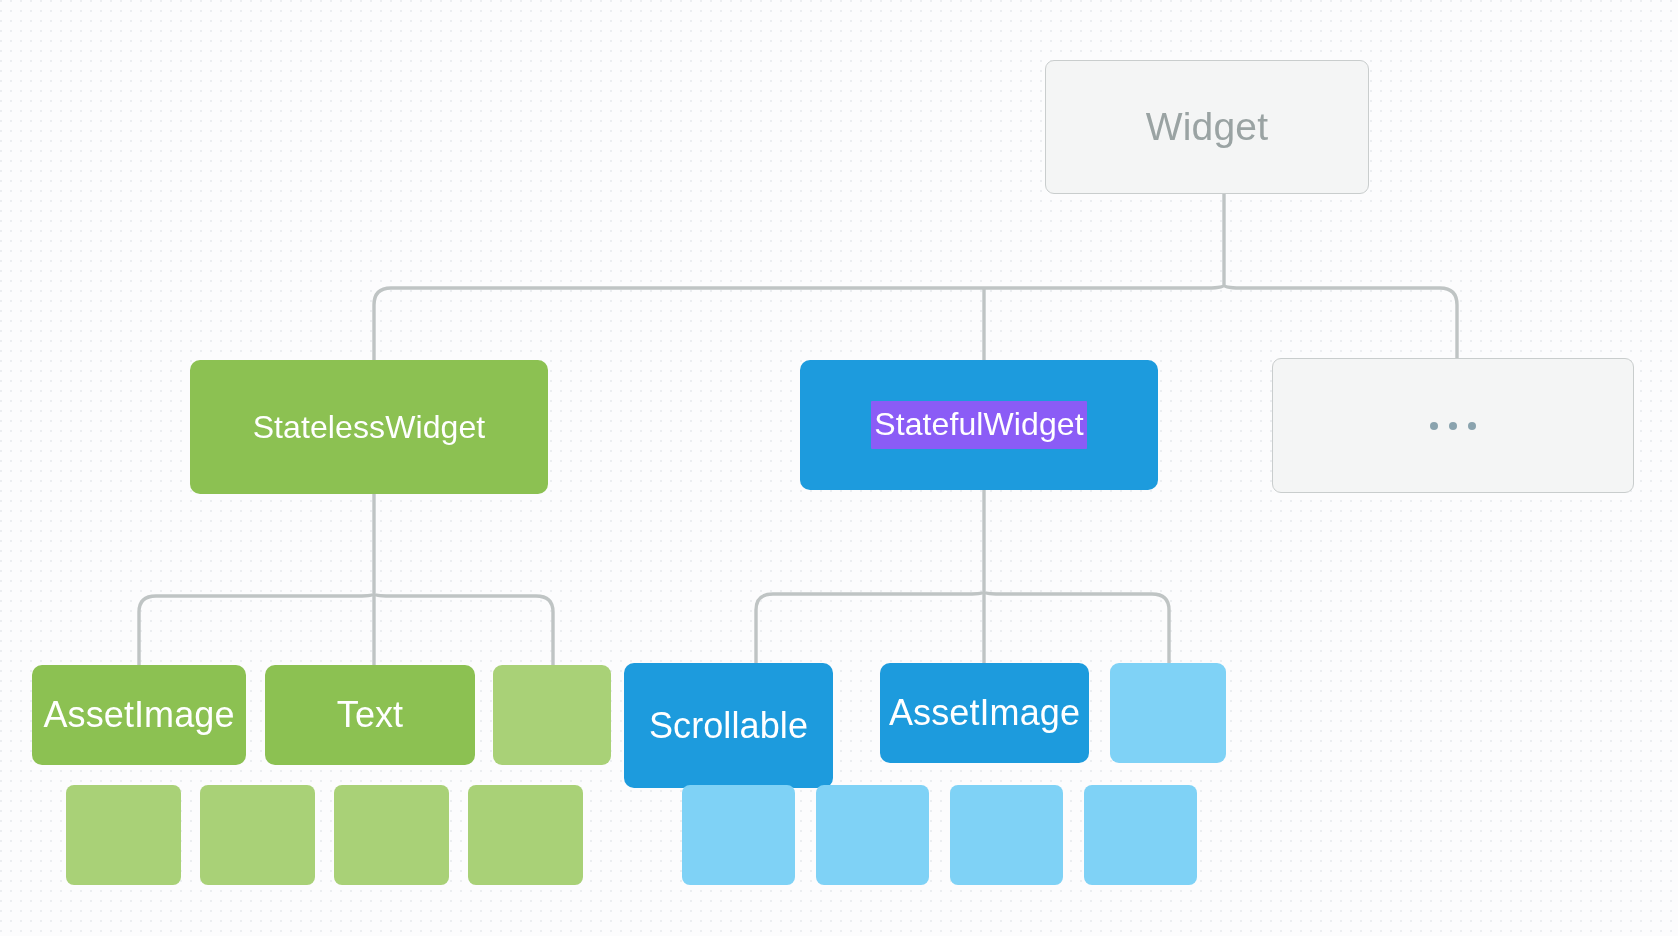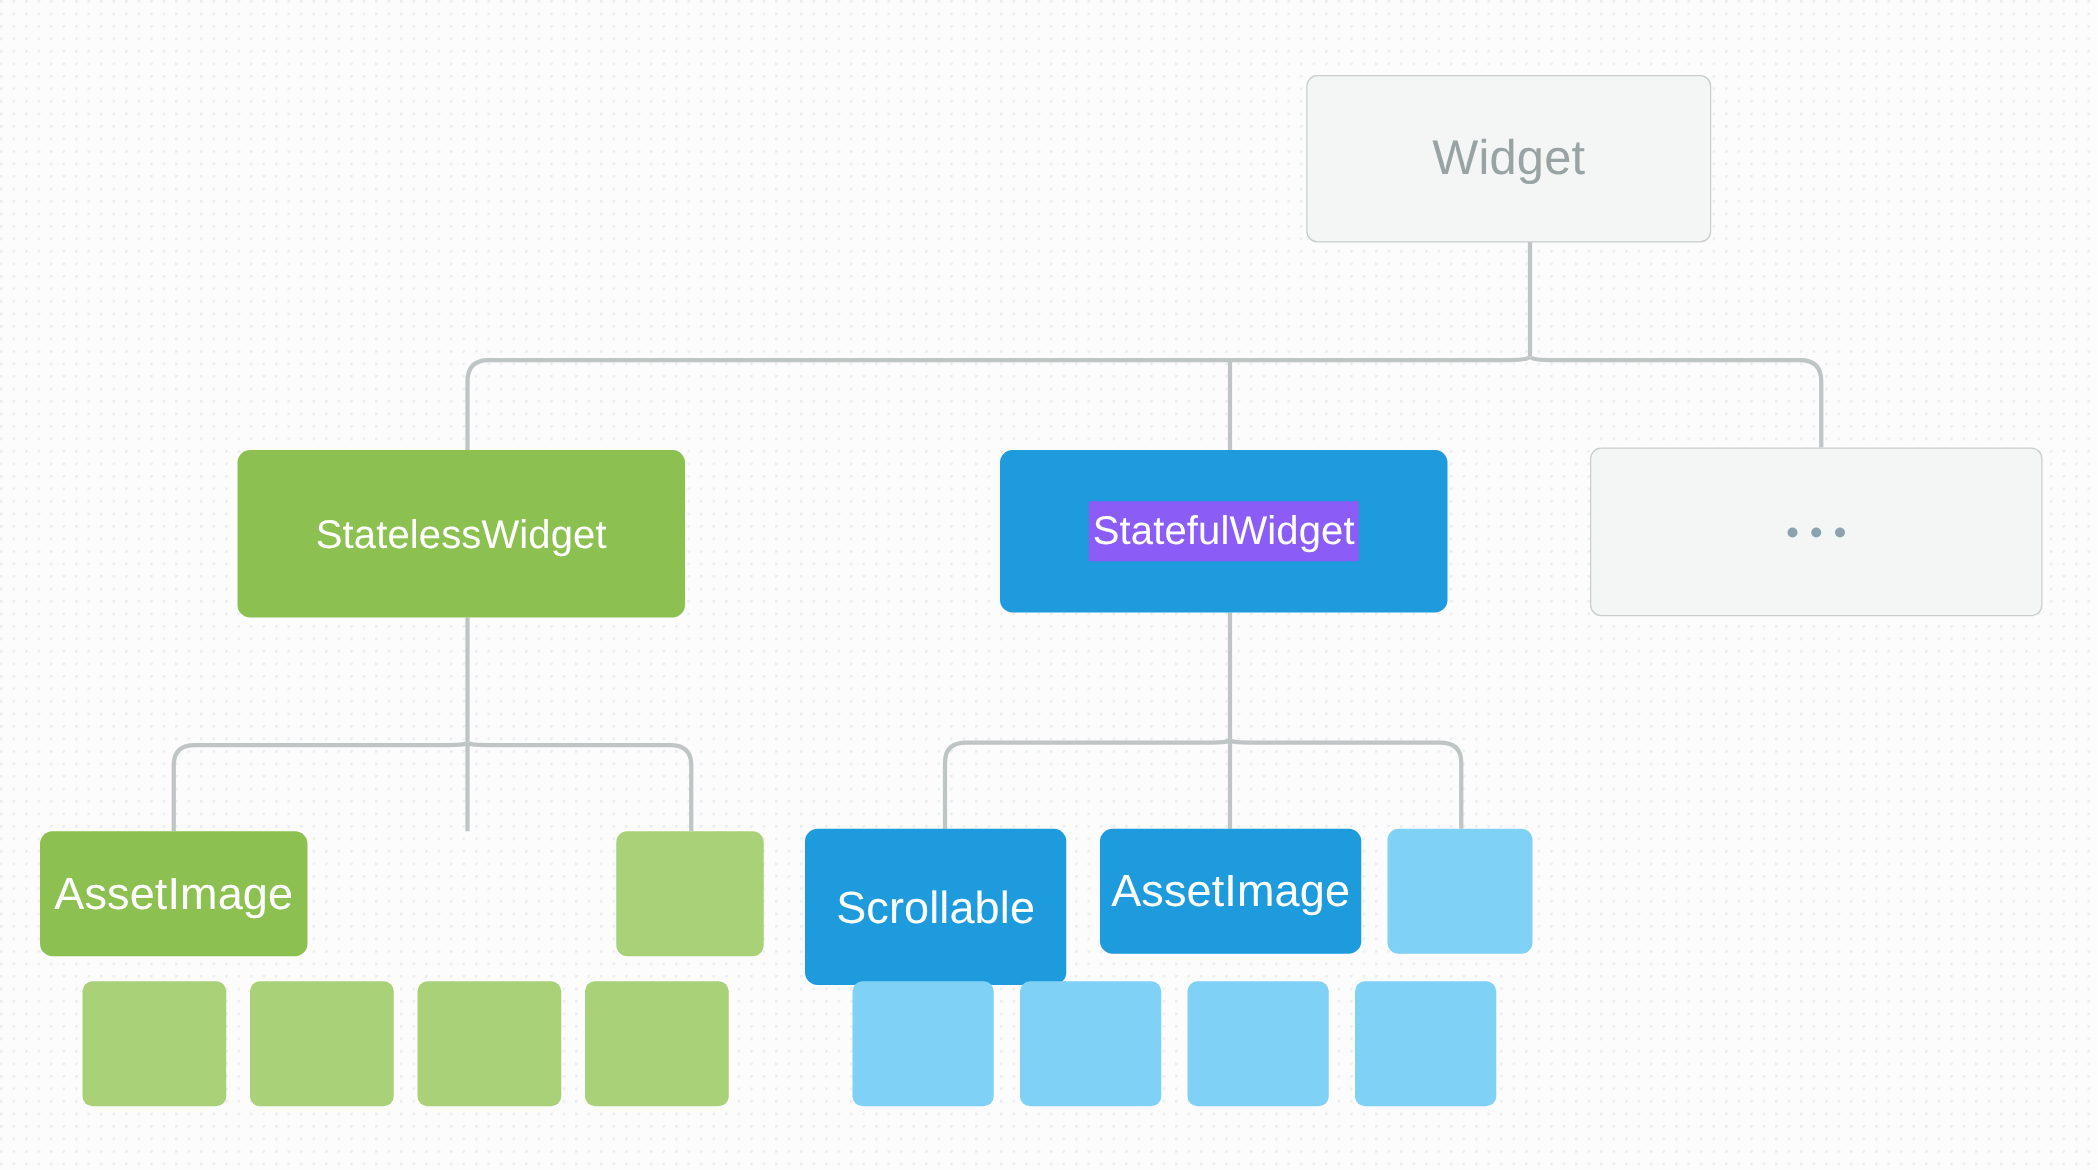--- a/index.html
+++ b/index.html
@@ -164,26 +164,29 @@
       <i></i>
         <i></i>
         <i></i>
     </span>
   </div>
 
   <div class="node green" style="left:32px; top:665px; width:214px; height:100px;">
     <span class="label">AssetImage</span>
   </div>
 
+  <div class="node green" style="left:265px; top:665px; width:210px; height:100px;">
+    <span class="label">Text</span>
+  </div>
 
   <div class="node green-light" style="left:493px; top:665px; width:118px; height:100px;">
     <span class="label"></span>
   </div>
 
-  <div class="node blue" style="left:644px; top:663px; width:209px; height:125px;text-align:right;">
+  <div class="node blue" style="left:624px; top:663px; width:209px; height:125px;text-align:right;">
     <span class="label">Scrollable</span>
   </div>
 
   <div class="node blue" style="left:880px; top:663px; width:209px; height:100px;">
     <span class="label">AssetImage</span>
   </div>
 
   <div class="node blue-light" style="left:1110px; top:663px; width:116px; height:100px;">
     <span class="label"></span>
   </div>

